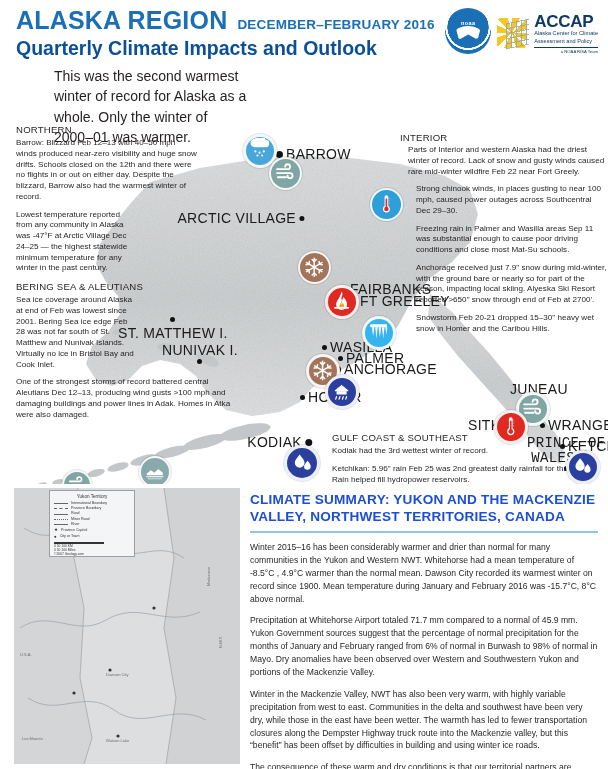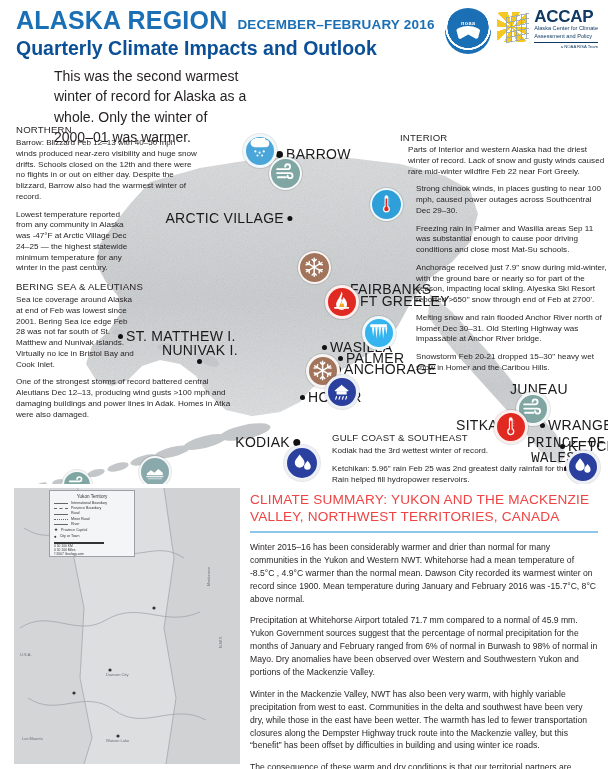--- a/index.html
+++ b/index.html
@@ -23,21 +23,21 @@
   .ttl-date {
     font-size:13.5px; font-weight:bold; color:#1b6fb5;
     letter-spacing:.2px; line-height:1;
   }
   .ttl-sub {
     font-size:19.5px; font-weight:bold; color:#0b4f96;
     line-height:1.15; margin-top:4px;
   }
 
   
-  #logos { position:absolute; right:10px; top:8px; display:flex; align-items:flex-start; gap:6px; }
+  #logos { position:absolute; right:10px; top:8px; display:flex; align-items:flex-end; gap:6px; }
   .noaa-logo { width:46px; height:46px; border-radius:50%;
     background:radial-gradient(circle at 50% 42%, #1b6fb5 0%, #1b6fb5 58%, #ffffff 59%, #ffffff 64%, #1b6fb5 65%);
     position:relative; }
   .noaa-logo::after{
     content:""; position:absolute; left:50%; top:54%; transform:translate(-50%,-50%);
     width:26px; height:14px; border-radius:50% 50% 45% 45%;
     background:#ffffff; clip-path:polygon(0 0,100% 0,86% 100%,50% 62%,14% 100%);
   }
   .noaa-txt{ position:absolute; left:0; right:0; top:26%; text-align:center;
     font-size:5.5px; font-weight:bold; color:#ffffff; letter-spacing:.4px; }
@@ -87,21 +87,21 @@
   .indent1 { padding-left:8px; }
   .indent2 { padding-left:16px; }
 
   .col-se { position:absolute; left:332px; top:368px; width:270px; }
 
   
   .city { position:absolute; display:flex; align-items:center; gap:3px;
     font-size:14px; letter-spacing:.3px; color:#1a1a1a; white-space:nowrap; }
   .dot { width:5px; height:5px; border-radius:50%; background:#111; display:inline-block; }
   .dot.big { width:7px; height:7px; }
-  .city.rev { flex-direction:row-reverse; }
+  .city.rev { flex-direction:row-reverse;margin-left:12px; }
   .city.stack { display:block; text-align:center; line-height:1.05; }
 
   
   .wicon { position:absolute; border-radius:50%; display:flex;
     align-items:center; justify-content:center; }
   .wicon svg { display:block; }
 
   
   #bottom { position:relative; width:608px; height:285px; background:#ffffff; }
   #yukonmap { position:absolute; left:14px; top:4px; width:226px; height:276px;
@@ -112,21 +112,21 @@
   .legendrow { display:flex; align-items:center; gap:3px; font-size:3.6px; color:#333; line-height:1.45; }
   .lswatch { width:14px; height:1px; background:#666; display:inline-block; }
   .lswatch.d1 { border-top:1px dashed #666; background:none; height:0; }
   .lswatch.d2 { border-top:1px dotted #666; background:none; height:0; }
   .lstar { font-size:4.5px; }
   .scalebar { margin-top:2px; font-size:3.3px; color:#333; }
   .scalebar .bar { height:2px; background:linear-gradient(90deg,#333 0 33%,#fff 33% 66%,#333 66% 100%);
      border:.5px solid #333; width:50px; }
 
   #summary { position:absolute; left:250px; top:8px; width:348px; }
-  .sum-title { font-size:13.6px; font-weight:normal; color:#ef4444; line-height:1.25;
+  .sum-title { font-size:13.6px; font-weight:bold; color:#1d4ed8; line-height:1.25;
      letter-spacing:.2px; }
   .sum-rule { height:2px; background:#8ec5e8; margin:5px 0 8px 0; }
   .sum-p { font-size:8.6px; line-height:1.5; color:#231f20; margin:0 0 9px 0; }
 </style>
 </head>
 <body>
 
 <div id="header">
   <div class="title-line1">
     <div class="ttl-main">ALASKA REGION</div>
@@ -216,21 +216,20 @@
     <p class="sec-p narrow">Sea ice coverage around Alaska at end of Feb was lowest since 2001. Bering Sea ice edge Feb 28 was not far south of St. Matthew and Nunivak Islands. Virtually no ice in Bristol Bay and Cook Inlet.</p>
     <p class="sec-p" style="width:220px">One of the strongest storms of record battered central Aleutians Dec 12–13, producing wind gusts &gt;100 mph and damaging buildings and power lines in Adak. Homes in Atka were also damaged.</p>
   </div>
 
   <div class="col-ne">
     <div class="sec-head">INTERIOR</div>
     <p class="sec-p indent1">Parts of Interior and western Alaska had the driest winter of record. Lack of snow and gusty winds caused rare mid-winter wildfire Feb 22 near Fort Greely.</p>
     <p class="sec-p indent2">Strong chinook winds, in places gusting to near 100 mph, caused power outages across Southcentral Dec 29–30.</p>
     <p class="sec-p indent2">Freezing rain in Palmer and Wasilla areas Sep 11 was substantial enough to cause poor driving conditions and close most Mat-Su schools.</p>
     <p class="sec-p indent2">Anchorage received just 7.9" snow during mid-winter, with the ground bare or nearly so for part of the season, impacting local skiing. Alyeska Ski Resort reported &gt;650" snow through end of Feb at 2700'.</p>
-    <p class="sec-p indent2">Melting snow and rain flooded Anchor River north of Homer Dec 30–31. Old Sterling Highway was impassable at Anchor River bridge.</p>
     <p class="sec-p indent2">Snowstorm Feb 20-21 dropped 15–30" heavy wet snow in Homer and the Caribou Hills.</p>
   </div>
 
   <div class="col-se">
     <div class="sec-head">GULF COAST &amp; SOUTHEAST</div>
     <p class="sec-p">Kodiak had the 3rd wettest winter of record.</p>
     <p class="sec-p">Ketchikan: 5.96" rain Feb 25 was 2nd greatest daily rainfall for that month. Rain helped fill hydropower reservoirs.</p>
     <p class="sec-p">Sitka had its warmest winter of record.</p>
     <p class="sec-p">A fast moving storm with low elevation wind gusts to 70 mph downed power lines and trees in Wrangell, Juneau, and on Prince of Wales Island. Edna Bay Harbor on Price of Wales Island was damaged, canceling ferry service. High winds also canceled an Alaska Airlines flight to Ketchikan.</p>
   </div>
@@ -279,21 +278,21 @@
       </div>
       <div class="city" style="left: 540px; top: 353px;">
         <span class="dot"></span>
         <span>WRANGELL</span>
       </div>
       <div class="city" style="left: 560px; top: 374px;">
         <span class="dot"></span>
         <span>KETCHIKAN</span>
       </div>
       <div class="city stack" style="left: 527px; top: 372px; font-family: Liberation Mono, monospace;"><span>PRINCE OF<br>WALES I.</span><span class="dot" style="display: block; margin: 1px auto 0px;"></span></div>
-      <div class="city" style="left: 118px; top: 264px;">
+      <div class="city" style="left: 118px; top: 253px; flex-direction: column;">
         <span class="dot"></span>
         <span>ST. MATTHEW I.</span>
       </div>
       <div class="city stack" style="left: 162px; top: 279px;"><span>NUNIVAK I.</span><span class="dot" style="display: block; margin: 1px auto 0px;"></span></div>
       <div class="city" style="left: 40px; top: 424px;">
         <span class="dot"></span>
         <span>ATKA</span>
       </div>
     </div>
   <div id="icon-layer">

